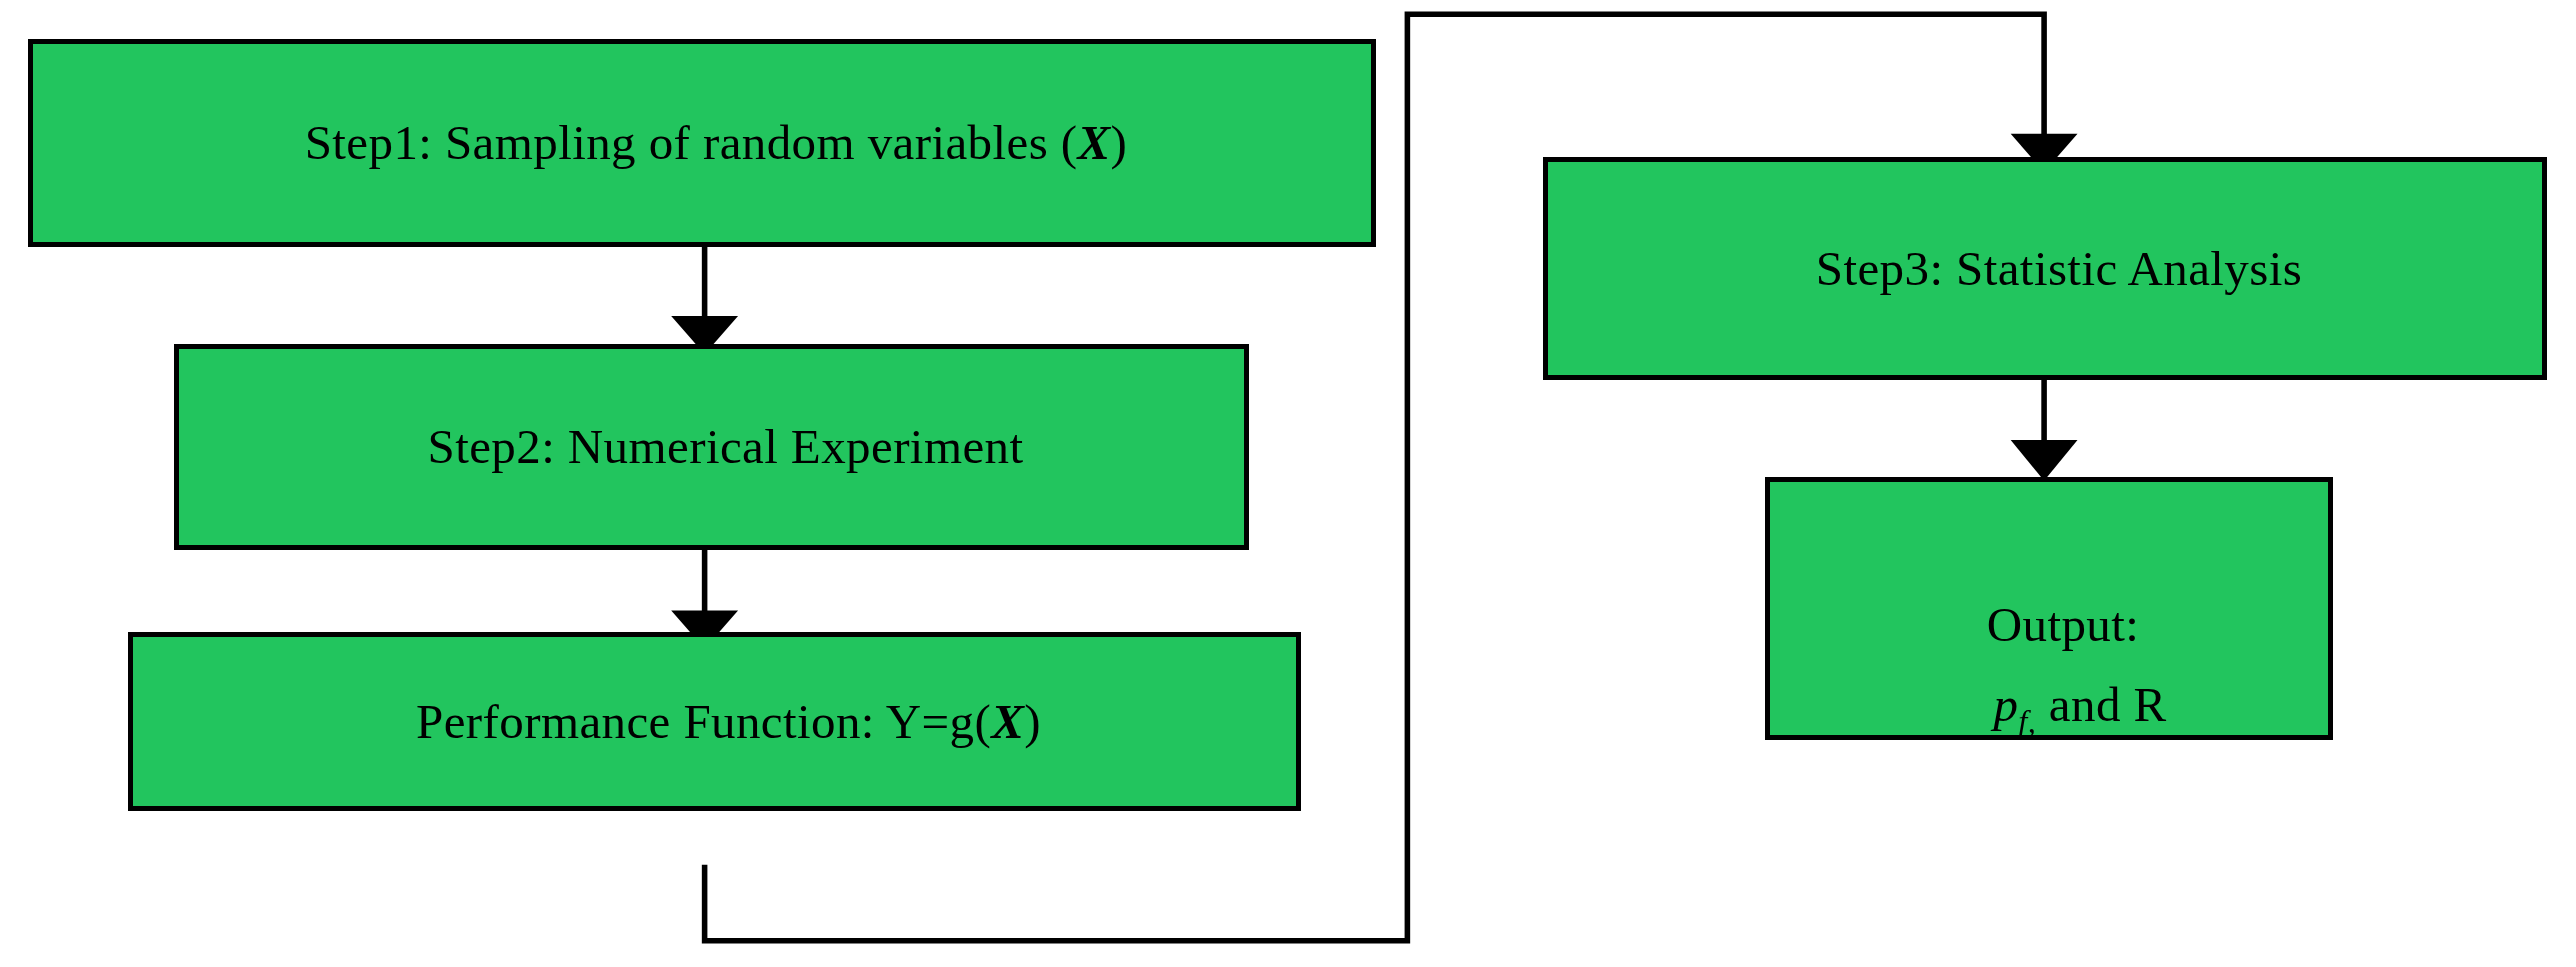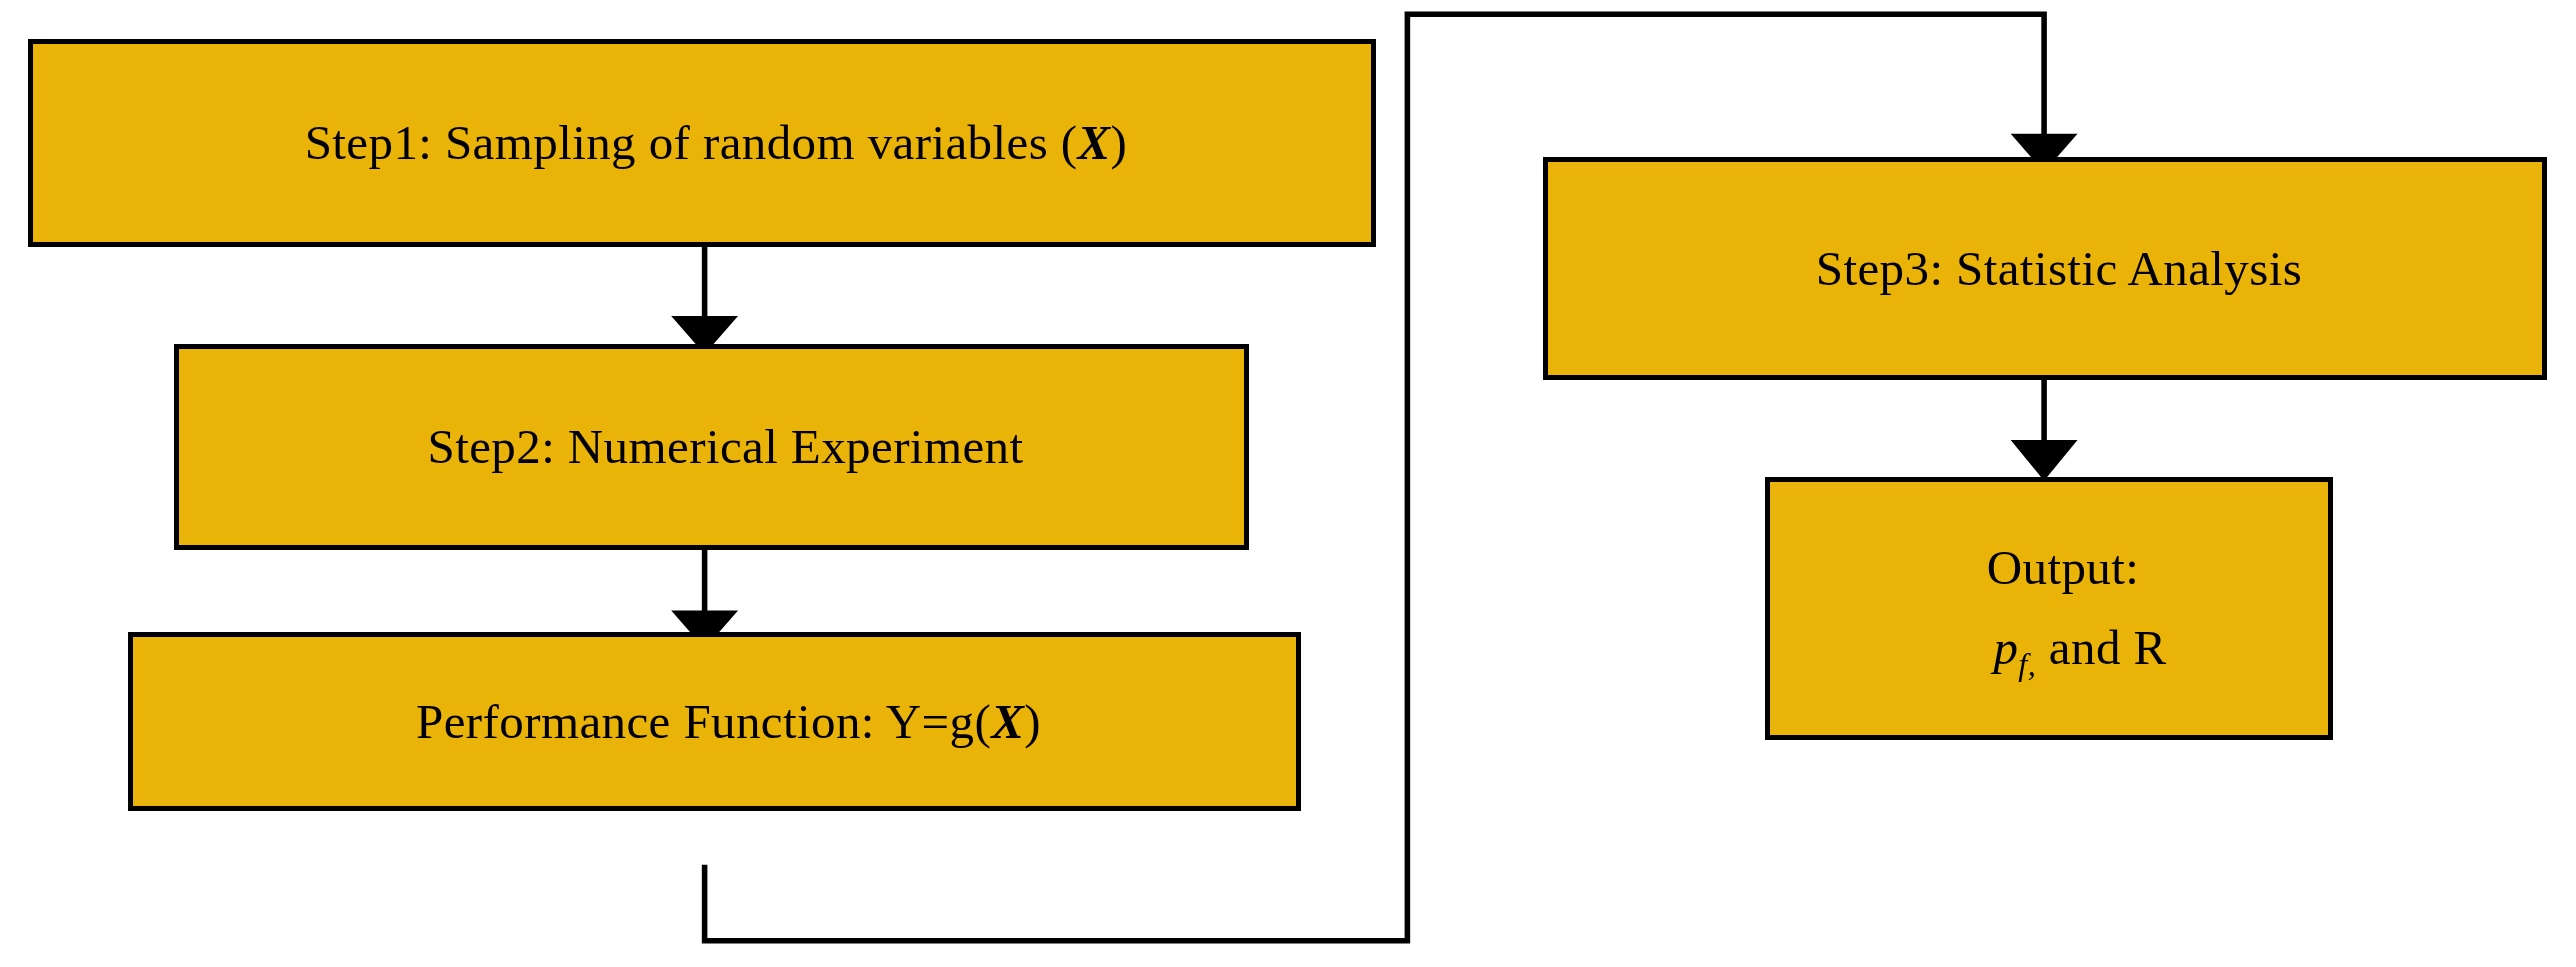--- a/index.html
+++ b/index.html
@@ -22,21 +22,21 @@
     position: absolute;
     top: 0;
     left: 0;
     width: 2576px;
     height: 967px;
   }
   .flow-box {
     position: absolute;
     box-sizing: border-box;
     border: 5.6px solid #000000;
-    background: #eab308;
+    background: #22c55e;
     display: flex;
     align-items: center;
     justify-content: center;
     text-align: center;
     padding-left: 28px;
   }
   .box-label {
     font-family: "Liberation Serif", "DejaVu Serif", serif;
     font-size: 49px;
     line-height: 1.25;
@@ -66,21 +66,21 @@
     font-size: 0.66em;
     vertical-align: sub;
     line-height: 0;
   }
 
   
   #box-step1          { left: 28px;   top: 39px;   width: 1348px; height: 208px; }
   #box-step2          { left: 174px;  top: 344px;  width: 1075px; height: 206px; }
   #box-performance    { left: 128px;  top: 632px;  width: 1173px; height: 179px; }
   #box-step3          { left: 1543px; top: 157px;  width: 1004px; height: 223px; text-align: center; }
-  #box-output         { left: 1765px; top: 477px;  width: 568px;  height: 263px; }
+  #box-output         { left: 1765px; top: 477px;  width: 568px;  height: 263px; align-items: flex-end; }
 
   #box-output .box-label { line-height: 1.2; }
 </style>
 </head>
 <body>
 
 <div id="flowchart-root">
 
   <svg class="flow-svg" viewBox="0 0 3236 1215" aria-hidden="true">
     <defs>

